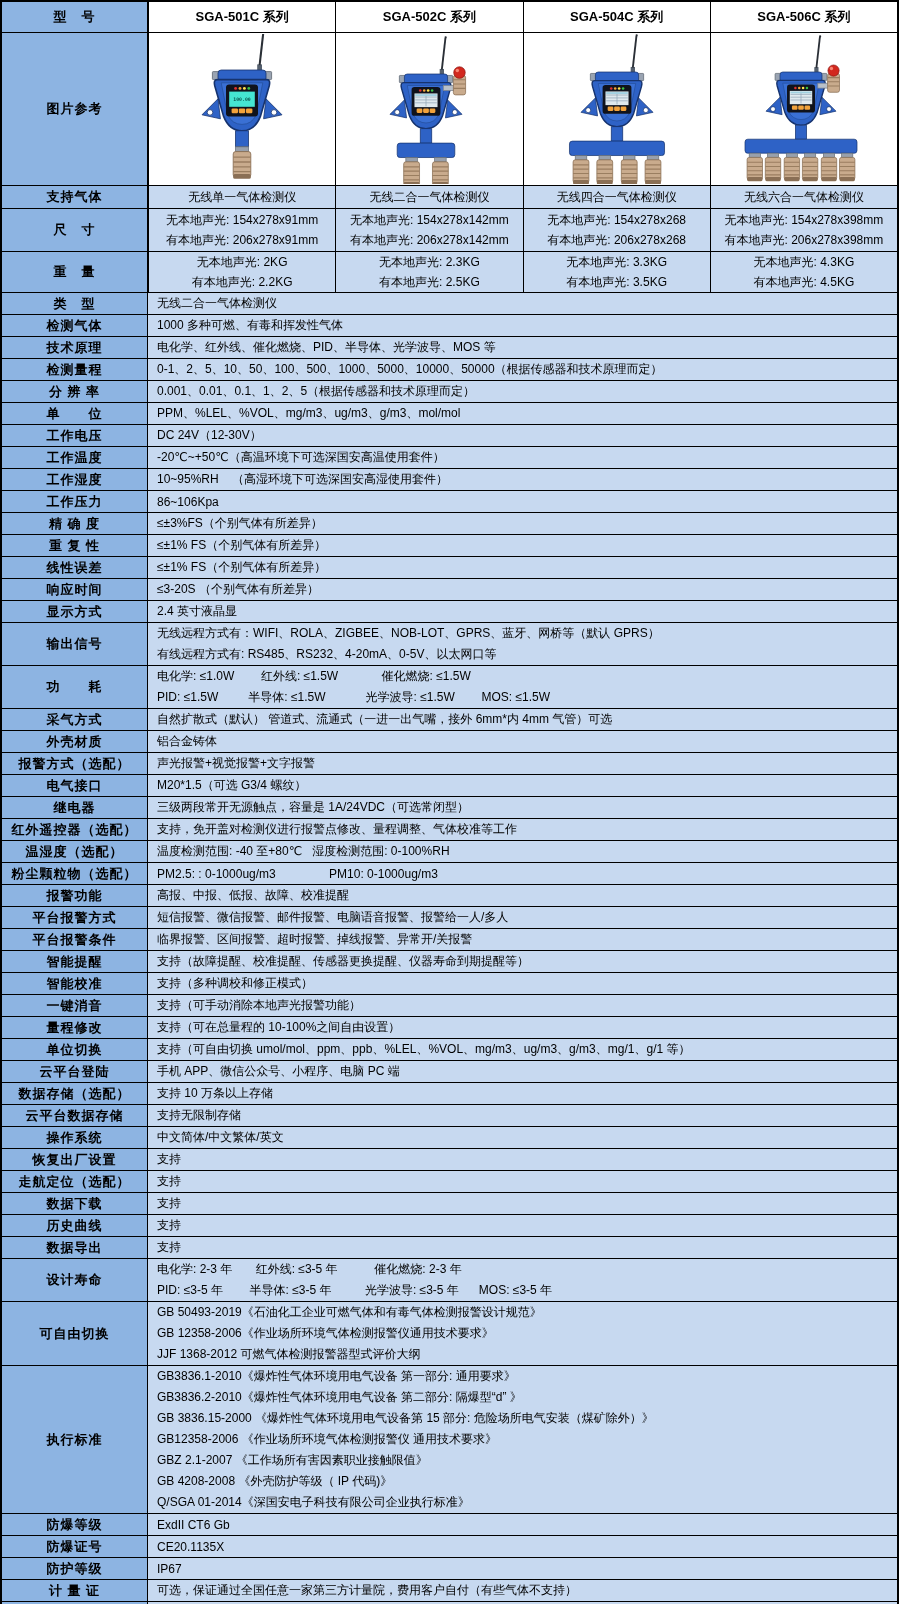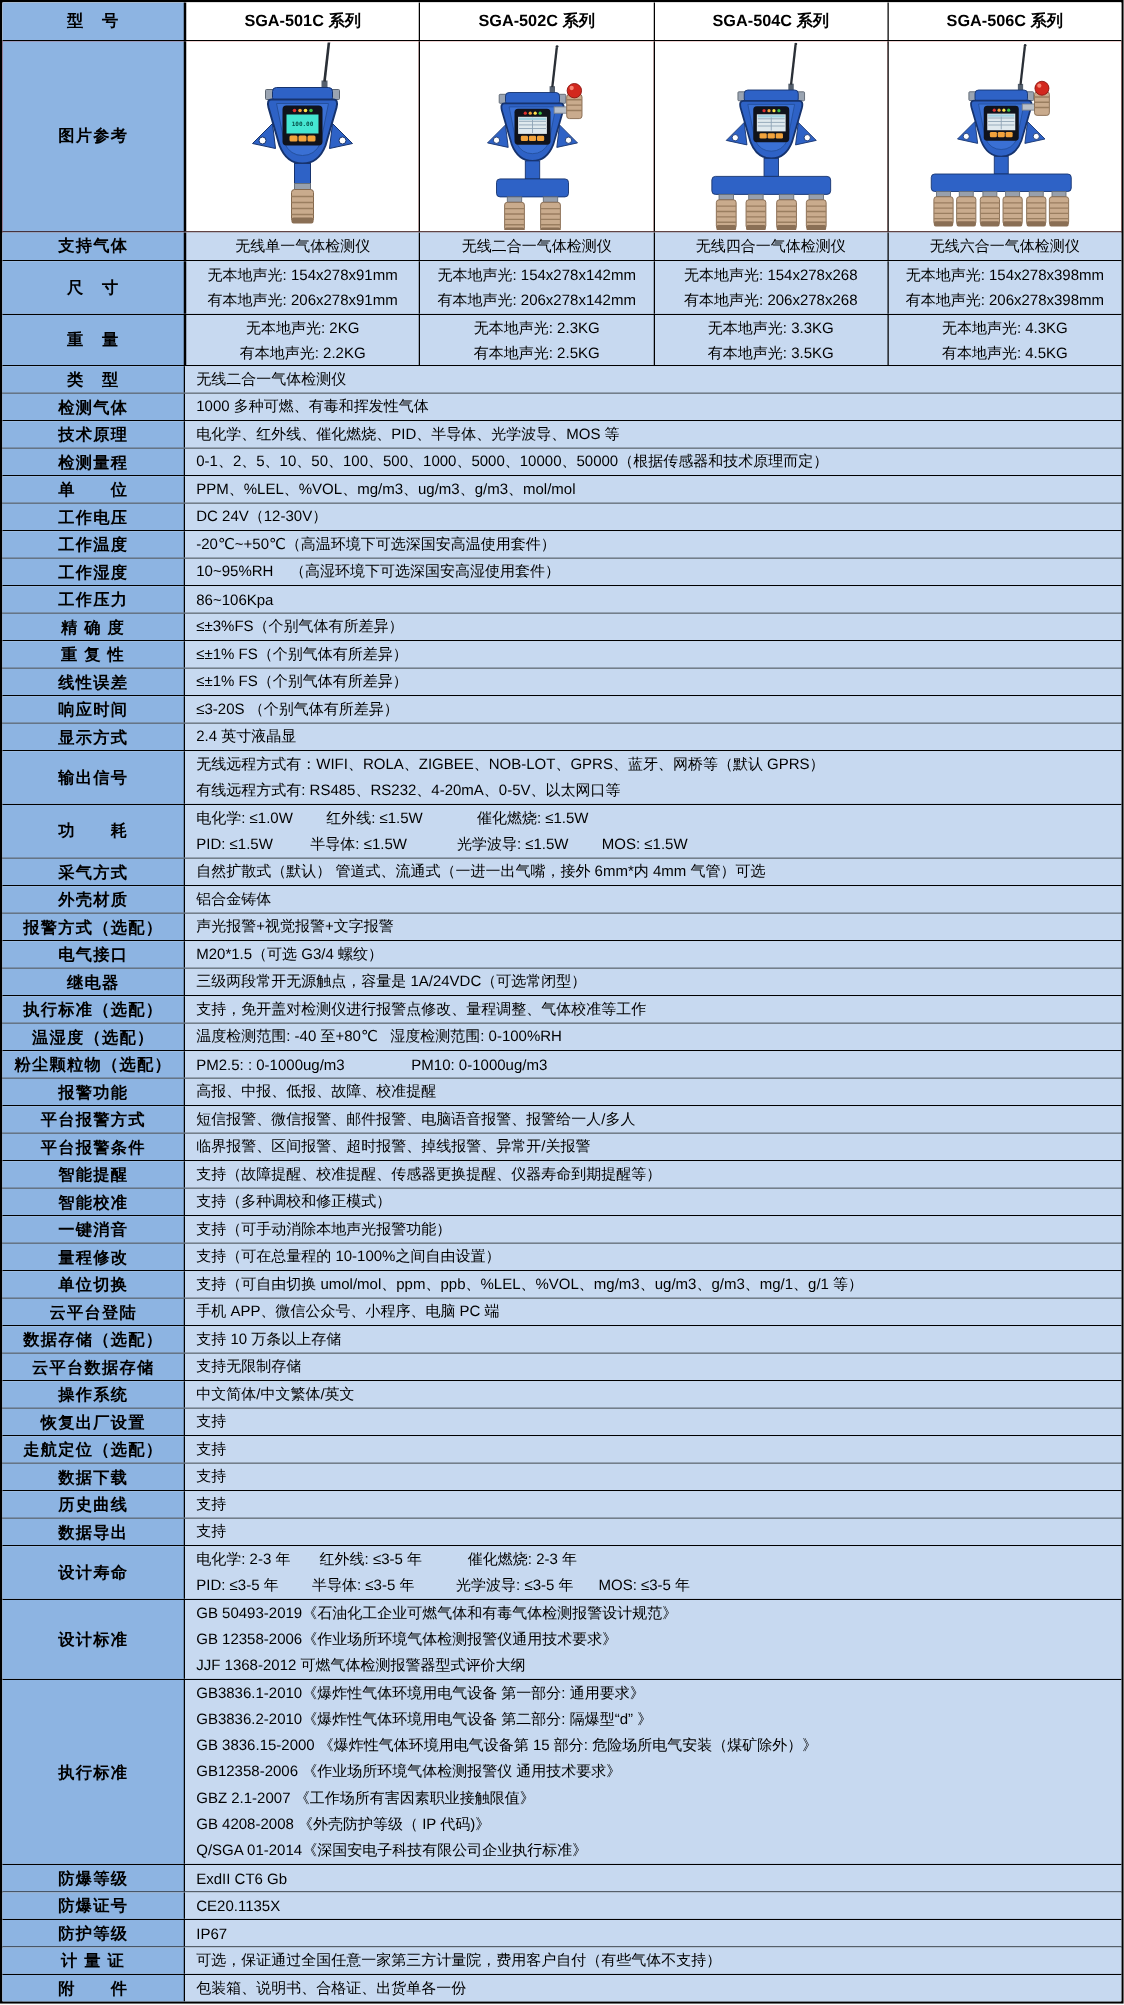--- a/index.html
+++ b/index.html
@@ -7,21 +7,21 @@
   .table{width:895px;border:2px solid #000;border-collapse:collapse;}
   .t-row{display:flex;border-bottom:1px solid #000;background:#C7D9F0;}
   .t-row:last-child{border-bottom:none;}
   .label-cell{width:146px;min-width:146px;display:flex;align-items:center;justify-content:center;
     background:#8DB4E2;border-right:1px solid #000;font-weight:bold;font-size:13px;text-align:center;
     letter-spacing:1px;padding:0 2px;box-sizing:border-box;}
   .header-row{height:30px;background:#fff;}
   .header-row .model-cell{flex:1;display:flex;align-items:center;justify-content:center;
     font-weight:bold;font-size:13px;background:#fff;border-left:1px solid #000;}
   .header-row .model-cell:first-of-type{border-left:none;}
-  .image-row{height:152px;background:#b91c1c;}
+  .image-row{height:152px;background:#fdba74;}
   .image-row .img-cell{flex:1;display:flex;align-items:center;justify-content:center;
     background:#fff;border-left:1px solid #000;overflow:hidden;}
   .image-row .img-cell:first-of-type{border-left:none;}
   .quad-row .q-cell{flex:1;display:flex;flex-direction:column;align-items:center;justify-content:center;
     font-size:12px;border-left:1px solid #000;background:#C7D9F0;text-align:center;}
   .quad-row .q-cell:first-of-type{border-left:none;}
   .quad-row .q-line{min-height:20px;display:flex;align-items:center;white-space:pre;}
   .gas-row .q-cell{min-height:22px;}
   .size-row .q-cell{min-height:42px;}
   .weight-row .q-cell{min-height:40px;}
@@ -231,20 +231,26 @@
         </div>
   </div>
 
   <div class="t-row spec-row">
     <div class="label-cell spec-label">检测量程</div>
     <div class="value-cell">
           <div class="line">0-1、2、5、10、50、100、500、1000、5000、10000、50000（根据传感器和技术原理而定）</div>
         </div>
   </div>
 
+  <div class="t-row spec-row">
+    <div class="label-cell spec-label">分 辨 率</div>
+    <div class="value-cell">
+          <div class="line">0.001、0.01、0.1、1、2、5（根据传感器和技术原理而定）</div>
+        </div>
+  </div>
 
   <div class="t-row spec-row">
     <div class="label-cell spec-label">单　　位</div>
     <div class="value-cell">
           <div class="line">PPM、%LEL、%VOL、mg/m3、ug/m3、g/m3、mol/mol</div>
         </div>
   </div>
 
   <div class="t-row spec-row">
     <div class="label-cell spec-label">工作电压</div>
@@ -354,21 +360,21 @@
   </div>
 
   <div class="t-row spec-row">
     <div class="label-cell spec-label">继电器</div>
     <div class="value-cell">
           <div class="line">三级两段常开无源触点，容量是 1A/24VDC（可选常闭型）</div>
         </div>
   </div>
 
   <div class="t-row spec-row">
-    <div class="label-cell spec-label">执行标准（选配）</div>
+    <div class="label-cell spec-label">红外遥控器（选配）</div>
     <div class="value-cell">
           <div class="line">支持，免开盖对检测仪进行报警点修改、量程调整、气体校准等工作</div>
         </div>
   </div>
 
   <div class="t-row spec-row">
     <div class="label-cell spec-label">温湿度（选配）</div>
     <div class="value-cell">
           <div class="line">温度检测范围: -40 至+80℃   湿度检测范围: 0-100%RH</div>
         </div>
@@ -502,21 +508,21 @@
 
   <div class="t-row spec-row">
     <div class="label-cell spec-label">设计寿命</div>
     <div class="value-cell">
           <div class="line">电化学: 2-3 年       红外线: ≤3-5 年           催化燃烧: 2-3 年</div>
           <div class="line">PID: ≤3-5 年        半导体: ≤3-5 年          光学波导: ≤3-5 年      MOS: ≤3-5 年</div>
         </div>
   </div>
 
   <div class="t-row spec-row">
-    <div class="label-cell spec-label">设计标准</div>
+    <div class="label-cell spec-label">可自由切换</div>
     <div class="value-cell">
           <div class="line">GB 50493-2019《石油化工企业可燃气体和有毒气体检测报警设计规范》</div>
           <div class="line">GB 12358-2006《作业场所环境气体检测报警仪通用技术要求》</div>
           <div class="line">JJF 1368-2012 可燃气体检测报警器型式评价大纲</div>
         </div>
   </div>
 
   <div class="t-row spec-row">
     <div class="label-cell spec-label">执行标准</div>
     <div class="value-cell">

